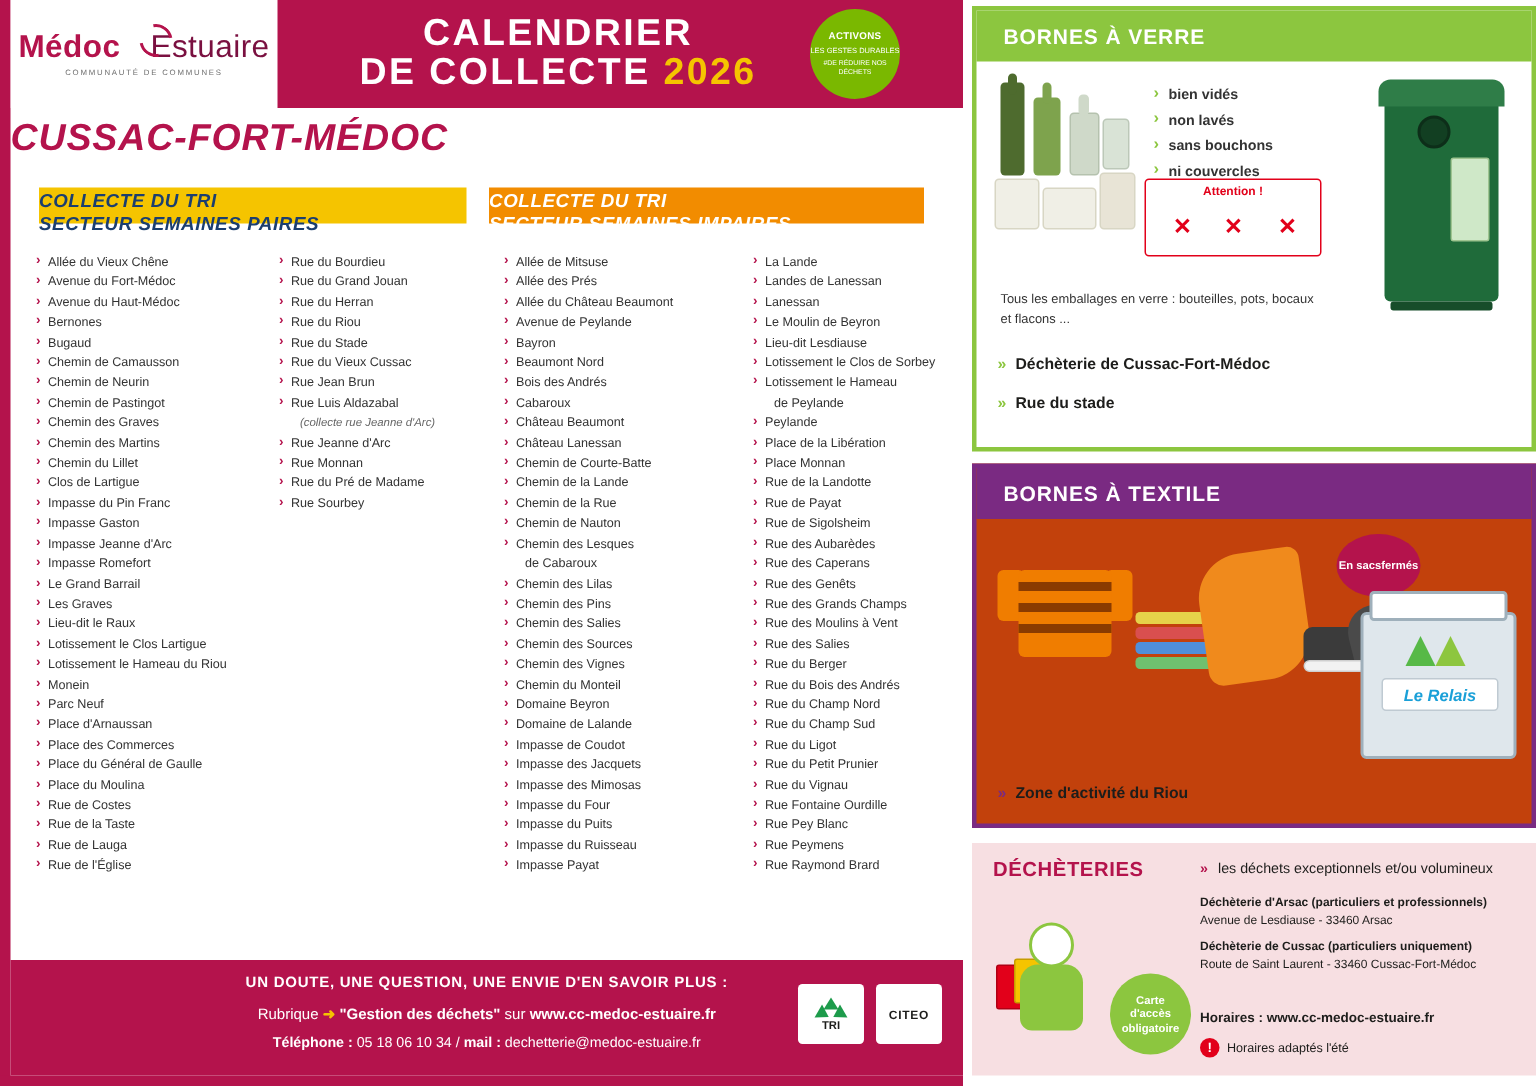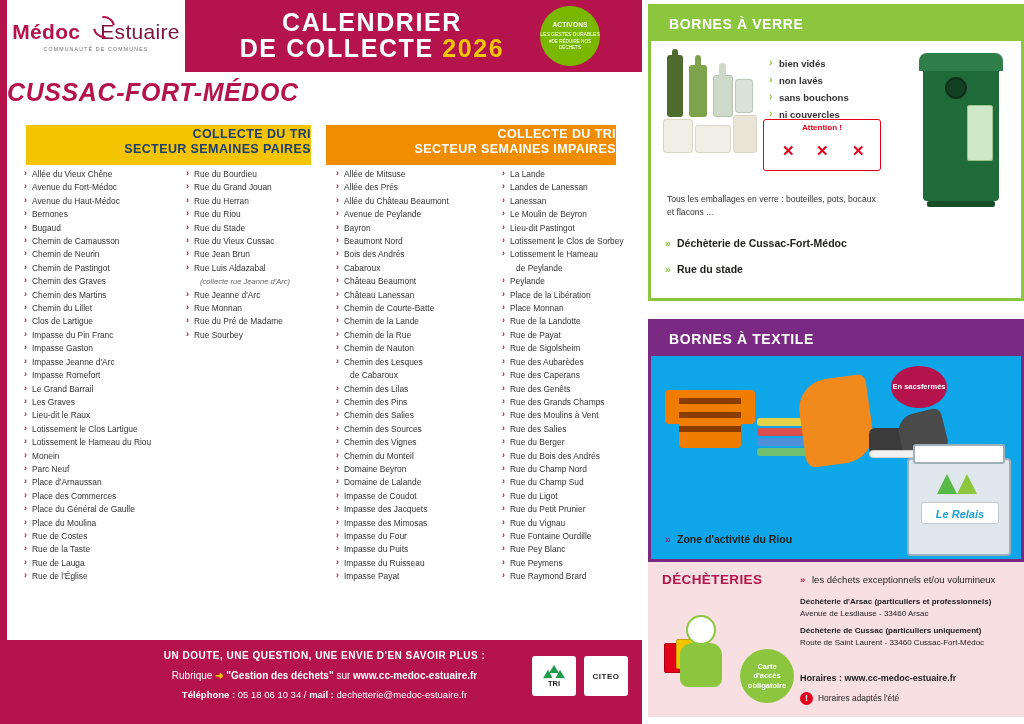--- a/index.html
+++ b/index.html
@@ -43,21 +43,21 @@
   }
   .badge .b1 { font-size:6.5px; font-weight:bold; letter-spacing:.2px; }
   .badge .b2 { font-size:5px; margin-top:3px; line-height:6px; }
   .badge .b3 { font-size:4.6px; margin-top:2px; line-height:5.5px; }
 
   .commune {
     position:absolute; left:7px; top:78px; width:635px; text-align:left;
     font-size:25px; font-weight:bold; color:#b4134c; letter-spacing:.6px;font-style:italic;
   }
 
-  .bandeau { position:absolute; top:125px; height:40px; color:#fff; text-align:right; }
+  .bandeau { position:absolute; top:125px; height:24px; color:#fff; text-align:left;font-style:italic; }
   .bandeau .t1 { font-size:12.5px; font-weight:bold; letter-spacing:.4px; line-height:15px; padding-top:2px; }
   .bandeau .t2 { font-size:12.5px; font-weight:bold; letter-spacing:.4px; line-height:15px; }
   .bandeau.paires { left:26px; width:285px; background:#f5c400; color:#1b3e6f; }
   .bandeau.impaires { left:326px; width:290px; background:#f28c00; color:#fff; }
 
   .cols { position:absolute; left:18px; top:168px; width:620px; }
   .col { position:absolute; top:0; }
   .col ul { list-style:none; }
   .col li {
     font-size:8.4px; color:#333333; line-height:13.4px; position:relative; padding-left:8px;
@@ -119,31 +119,31 @@
   .bag { position:absolute; background:#f0efe6; border:1px solid #d8d6c4; }
 
   .glass-container { position:absolute; right:14px; top:12px; width:92px; height:150px; }
   .gc-body { position:absolute; left:8px; top:10px; width:76px; height:138px; background:#1f6b3a; border-radius:8px 8px 4px 4px; }
   .gc-top { position:absolute; left:4px; top:0px; width:84px; height:18px; background:#2f7d48; border-radius:8px 8px 0 0; }
   .gc-hole { position:absolute; left:30px; top:24px; width:22px; height:22px; border-radius:50%; background:#123f22; border:2px solid #0d2e19; }
   .gc-label { position:absolute; left:52px; top:52px; width:26px; height:56px; background:#cfe8c8; border:1px solid #9ec490; border-radius:2px; }
   .gc-foot { position:absolute; left:12px; bottom:-4px; width:68px; height:6px; background:#174d2a; border-radius:2px; }
 
   
-  .card-textile { top:319px; height:243px; background:#0ea5e9; border:3px solid #7a2a82; }
+  .card-textile { top:309px; height:243px; background:#c2410c; border:3px solid #7a2a82; }
   .card-textile .card-head { background:#7a2a82; }
   .textile-body { position:relative; height:205px; }
   .tx-link { position:absolute; left:14px; bottom:16px; font-size:10.5px; color:#1d1d1b; font-weight:bold; padding-left:12px; }
   .tx-link::before { content:"»"; position:absolute; left:0; top:0; color:#7a2a82; font-weight:bold; }
   .ensacs {
     position:absolute; right:74px; top:10px; width:56px; height:42px; border-radius:50%;
     background:#b4134c; color:#fff; font-size:7.5px; font-weight:bold; text-align:center;
     display:flex; flex-direction:row; align-items:center; justify-content:center; line-height:10px;
   }
-  .relais { position:absolute; right:10px; top:48px; width:104px; height:112px;margin-top:40px; }
+  .relais { position:absolute; right:10px; top:48px; width:104px; height:112px; }
   .relais-body { position:absolute; left:0; top:14px; width:104px; height:98px; background:#dfe7ec; border:2px solid #9fb0bb; border-radius:4px; }
   .relais-top { position:absolute; left:6px; top:0; width:92px; height:20px; background:#ffffff; border:2px solid #9fb0bb; border-radius:3px; }
   .relais-label { position:absolute; left:14px; top:58px; width:78px; height:22px; background:#fff; border:1px solid #bfcad2; border-radius:3px; font-size:11px; color:#1aa0d8; font-weight:bold; font-style:italic; text-align:center; line-height:22px; }
   .relais-leaf { position:absolute; left:30px; top:30px; width:0; height:0; border-left:10px solid transparent; border-right:10px solid transparent; border-bottom:20px solid #57b947; }
   .relais-leaf2 { position:absolute; left:50px; top:30px; width:0; height:0; border-left:10px solid transparent; border-right:10px solid transparent; border-bottom:20px solid #8dc63f; }
 
   .shirt { position:absolute; left:14px; top:24px; width:92px; height:78px; }
   .shirt-body { position:absolute; left:14px; top:10px; width:62px; height:58px; background:#f07d00; border-radius:4px; }
   .shirt-stripe { position:absolute; left:14px; width:62px; height:6px; background:#8a3b00; }
   .shirt-sleeveL { position:absolute; left:0; top:10px; width:18px; height:34px; background:#f07d00; border-radius:4px; }
@@ -315,21 +315,21 @@
             <li>Impasse du Ruisseau</li>
             <li>Impasse Payat</li>
           </ul>
         </div>
       <div class="col c4">
           <ul>
             <li>La Lande</li>
             <li>Landes de Lanessan</li>
             <li>Lanessan</li>
             <li>Le Moulin de Beyron</li>
-            <li>Lieu-dit Pastingot</li>
+            <li>Lieu-dit Lesdiause</li>
             <li>Lotissement le Clos de Sorbey</li>
             <li>Lotissement le Hameau</li>
             <li class="cont" style="padding-left: 14px; --no: 1; list-style: none;">de Peylande</li>
             <li>Peylande</li>
             <li>Place de la Libération</li>
             <li>Place Monnan</li>
             <li>Rue de la Landotte</li>
             <li>Rue de Payat</li>
             <li>Rue de Sigolsheim</li>
             <li>Rue des Aubarèdes</li>

